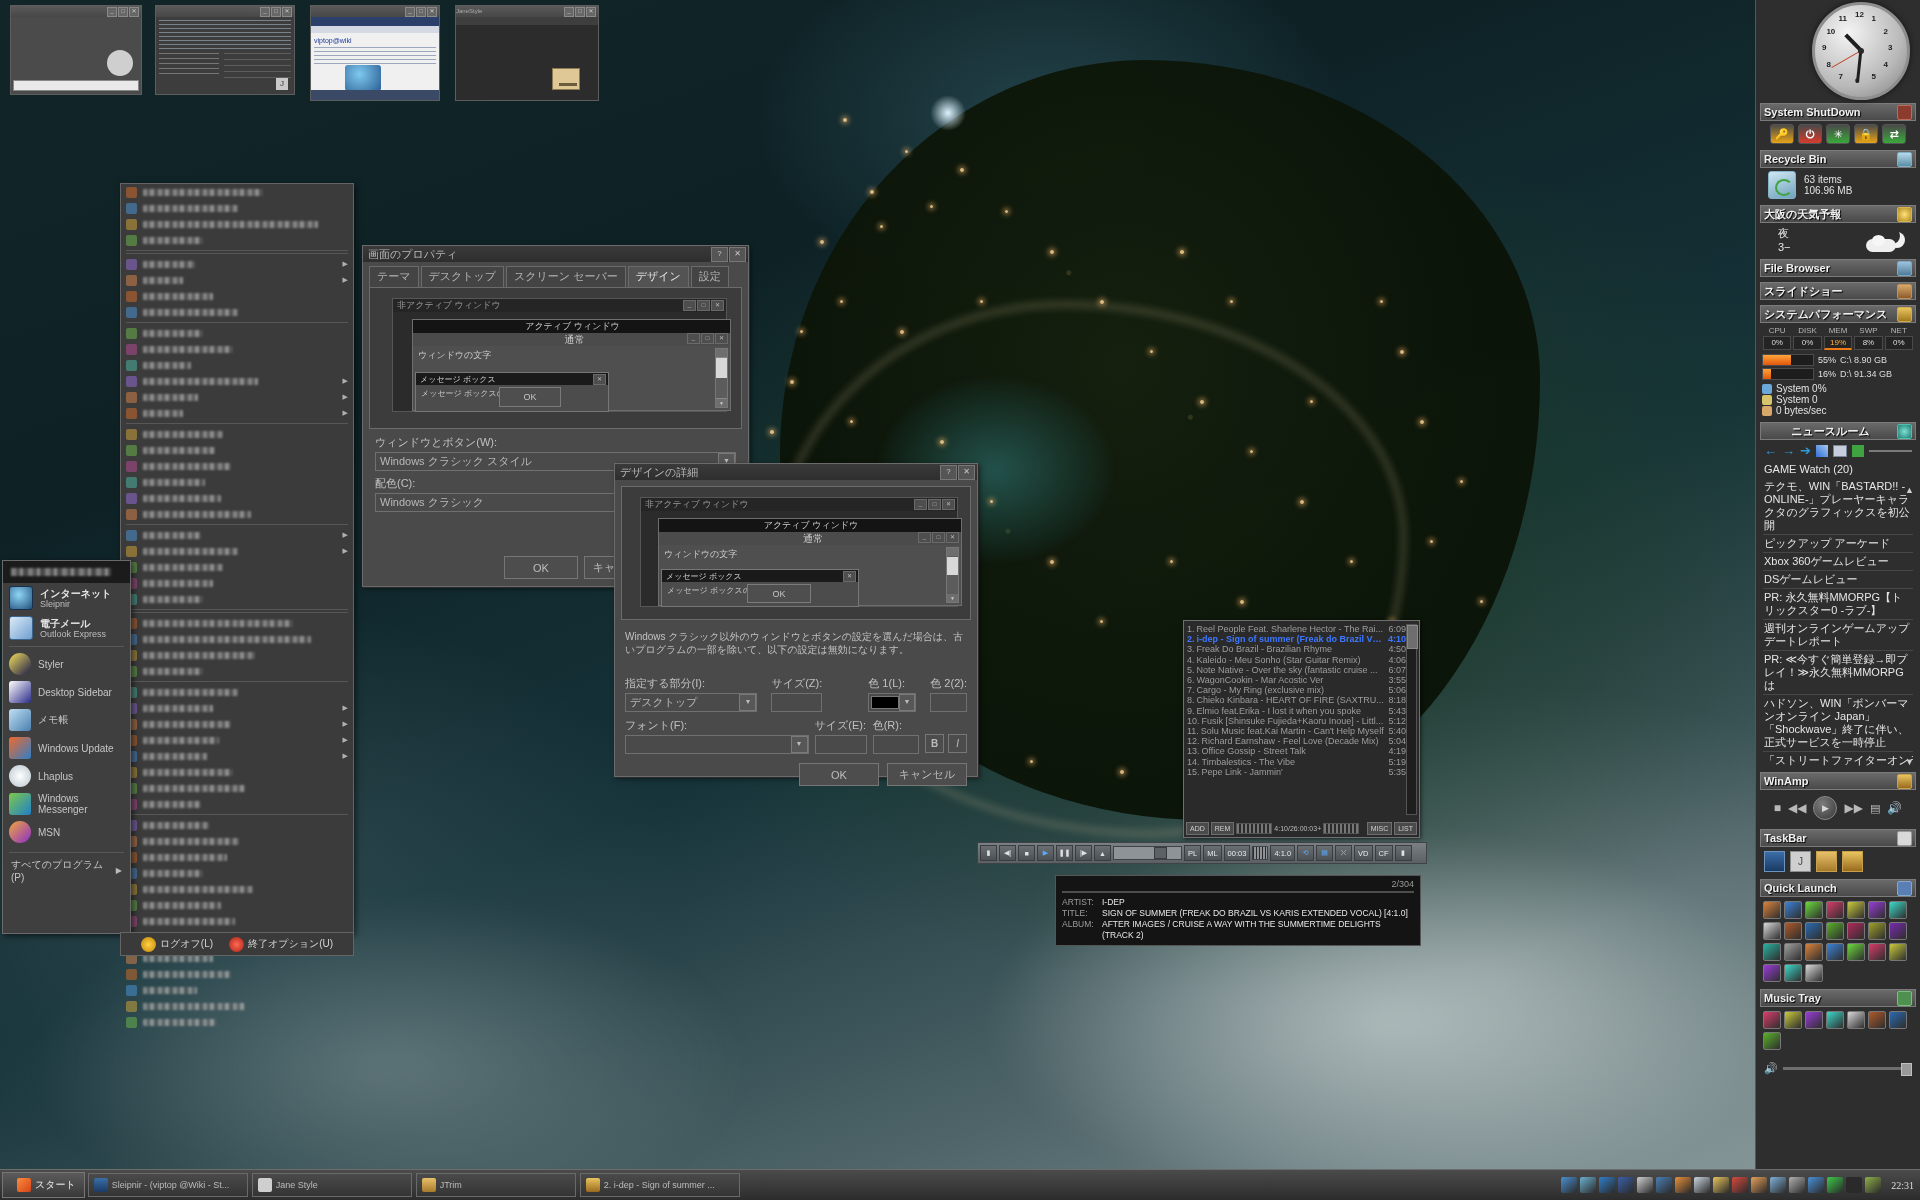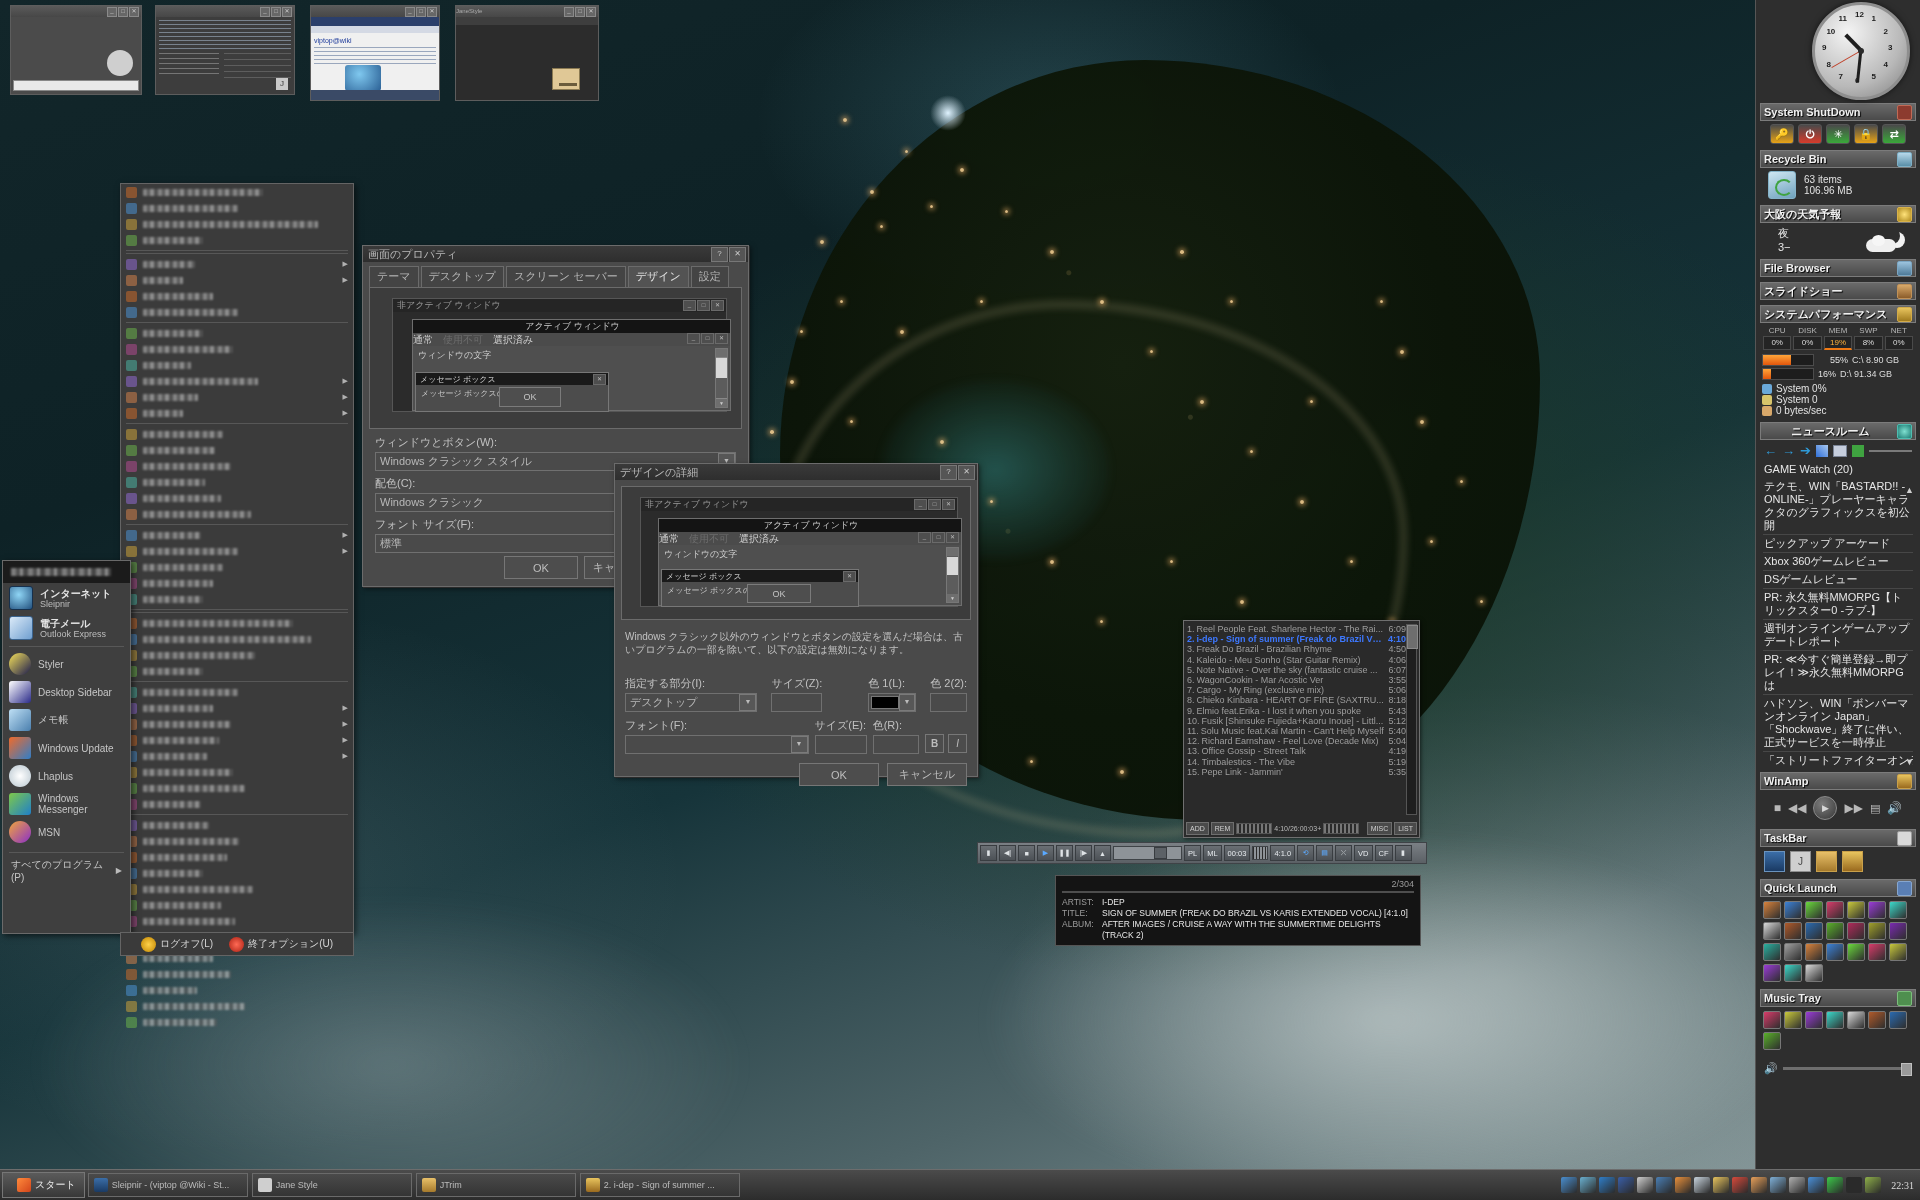--- a/index.html
+++ b/index.html
@@ -70,21 +70,21 @@
   
   .pv{background:#3f3f3f;border:1px solid #6e6e6e;position:relative;}
   .pv-inactive{background:#2b2b2b;border:1px solid #565656;position:absolute;}
   .pv-tb{height:13px;background:#252525;display:flex;align-items:center;padding:0 2px 0 4px;
     font-size:9px;color:#9a9a9a;}
   .pv-tb2{height:13px;background:#141414;display:flex;align-items:center;padding:0 2px 0 4px;
     font-size:9px;color:#cfcfcf;flex-direction:column;}
   .pvbtn{width:11px;height:9px;border:1px solid #6a6a6a;background:#4e4e4e;margin-left:1px;
     font-size:6px;line-height:8px;text-align:center;color:#bbb;}
   .pv-menu{height:13px;background:#4b4b4b;display:flex;align-items:center;gap:10px;
-    font-size:10px;color:#d2d2d2;}
+    font-size:10px;color:#d2d2d2;padding-left:6px;flex-direction:column;}
 
   
   #startmenu{position:absolute;left:2px;top:560px;width:127px;height:372px;
     background:#3f3f3f;border:1px solid #6a6a6a;box-shadow:2px 2px 6px rgba(0,0,0,.6);}
   #sm-header{height:22px;background:#1b1b1b;display:flex;align-items:center;padding-left:8px;}
   #sm-header .blur{height:8px;width:100px;
     background:repeating-linear-gradient(90deg,#8d8d8d 0 5px,#5a5a5a 5px 9px,#a0a0a0 9px 12px,#4f4f4f 12px 17px);
     filter:blur(1.1px);opacity:.85;}
   .sm-item{display:flex;align-items:center;gap:7px;padding:3px 6px;}
   .sm-ico{width:22px;height:22px;flex:none;border-radius:3px;}
@@ -673,27 +673,20 @@
           <span class="arw">▼</span>
         </div>
       </div>
       <div style="margin-bottom: 5px;">
         <div class="lbl">配色(C):</div>
         <div class="combo" style="margin-top: 2px;">
           <span>Windows クラシック</span>
           <span class="arw">▼</span>
         </div>
       </div>
-      <div style="margin-bottom: 5px;">
-        <div class="lbl">フォント サイズ(F):</div>
-        <div class="combo" style="margin-top: 2px;">
-          <span>標準</span>
-          <span class="arw">▼</span>
-        </div>
-      </div>
     </div>
 
   <div style="position:absolute;left:12px;right:10px;bottom:7px;display:flex;justify-content:flex-end;gap:6px;">
     <div class="btn" style="width:72px;">OK</div>
     <div class="btn" style="width:72px;">キャンセル</div>
     <div class="btn" style="width:72px;">適用(A)</div>
   </div>
 </div>
 
 <div class="win" style="left:614px;top:463px;width:362px;height:312px;">
@@ -1043,21 +1036,21 @@
         <div>0%</div>
         <div style="color: rgb(255, 178, 60); border-bottom: 2px solid rgb(240, 122, 20);">19%</div>
         <div>8%</div>
         <div>0%</div>
       </div>
     <div id="perf-disks" style="margin-top:4px;">
         <div style="display: flex; align-items: center; gap: 4px; margin-bottom: 2px;">
           <span class="bar">
             <i style="width: 55%;"></i>
           </span>
-          <span style="font-size: 9px; color: rgb(224, 224, 224); margin-left: 12px;">55%</span>
+          <span style="font-size: 9px; color: rgb(224, 224, 224);">55%</span>
           <span style="font-size: 9px; color: rgb(220, 220, 220);">C:\ 8.90 GB</span>
         </div>
         <div style="display: flex; align-items: center; gap: 4px; margin-bottom: 2px;">
           <span class="bar">
             <i style="width: 16%;"></i>
           </span>
           <span style="font-size: 9px; color: rgb(224, 224, 224);">16%</span>
           <span style="font-size: 9px; color: rgb(220, 220, 220);">D:\ 91.34 GB</span>
         </div>
       </div>

